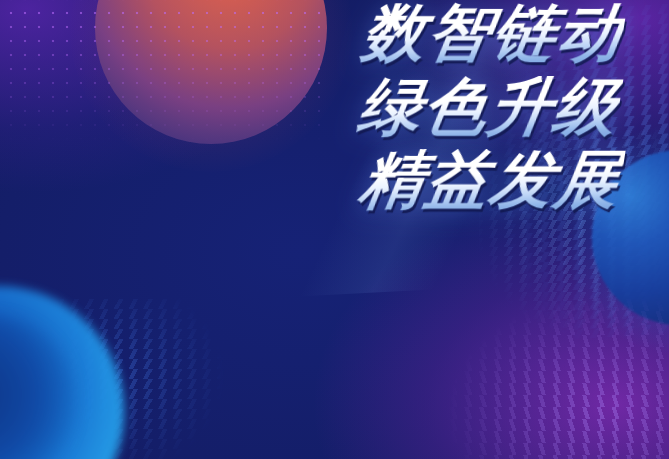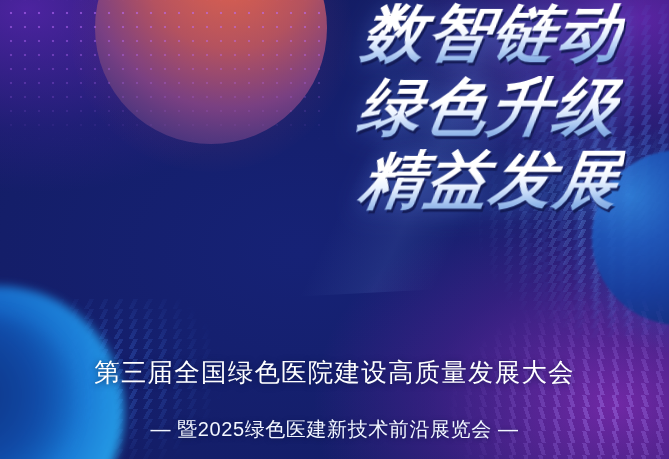--- a/index.html
+++ b/index.html
@@ -202,18 +202,14 @@
 
   <div class="layer sphere-cyan"></div>
   <div class="layer sphere-cyan-core"></div>
 
   <div class="headline">
     <div class="hl-line l1">数智链动</div>
     <div class="hl-line l2">绿色升级</div>
     <div class="hl-line l3">精益发展</div>
   </div>
 
-  <div class="subs">
-    <div class="sub-main">第三届全国绿色医院建设高质量发展大会</div>
-    <div class="sub-second">— 暨2025绿色医建新技术前沿展览会 —</div>
-  </div>
 
 </div>
 
 </body></html>

